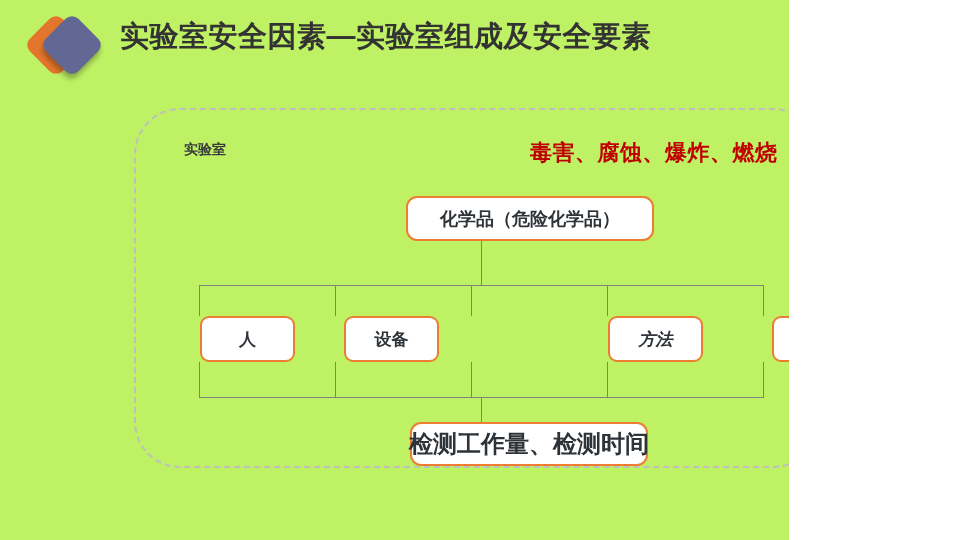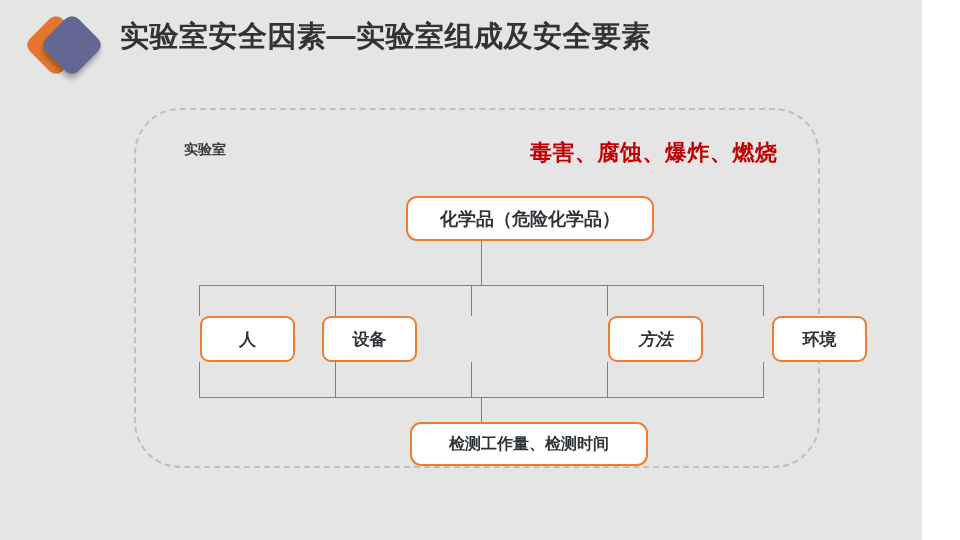--- a/index.html
+++ b/index.html
@@ -5,23 +5,23 @@
   html, body {
     margin: 0;
     padding: 0;
     background: #ffffff;
   }
   body {
     font-family: "Liberation Sans", "DejaVu Sans", sans-serif;
   }
   #slide {
     position: relative;
-    width: 922px;
+    width: 789px;
     height: 540px;
-    background: #e5e5e5;
+    background: #bef264;
     overflow: hidden;
   }
 
   
   #title-bar {
     position: absolute;
     left: 0;
     top: 0;
     width: 960px;
     height: 90px;
@@ -116,30 +116,30 @@
     font-size: 18px;
     border-radius: 11px;
   }
   .node-mid {
     top: 316px;
     width: 95px;
     height: 46px;
     font-size: 17px;
   }
   #node-mid-0 { left: 152px; }
-  #node-mid-1 { left: 274px; }
+  #node-mid-1 { left: 296px; }
   #node-mid-2 { left: 424px; }
   #node-mid-3 { left: 560px; font-style: italic; }
   #node-mid-4 { left: 724px; }
   #node-output {
     left: 362px;
     top: 422px;
     width: 238px;
     height: 44px;
-    font-size: 16px;
+    font-size: 24px;
     border-radius: 11px;
   }
 
   
   .conn {
     position: absolute;
     background: #808080;
   }
   .conn-v { width: 1px; }
   .conn-h { height: 1px; }

